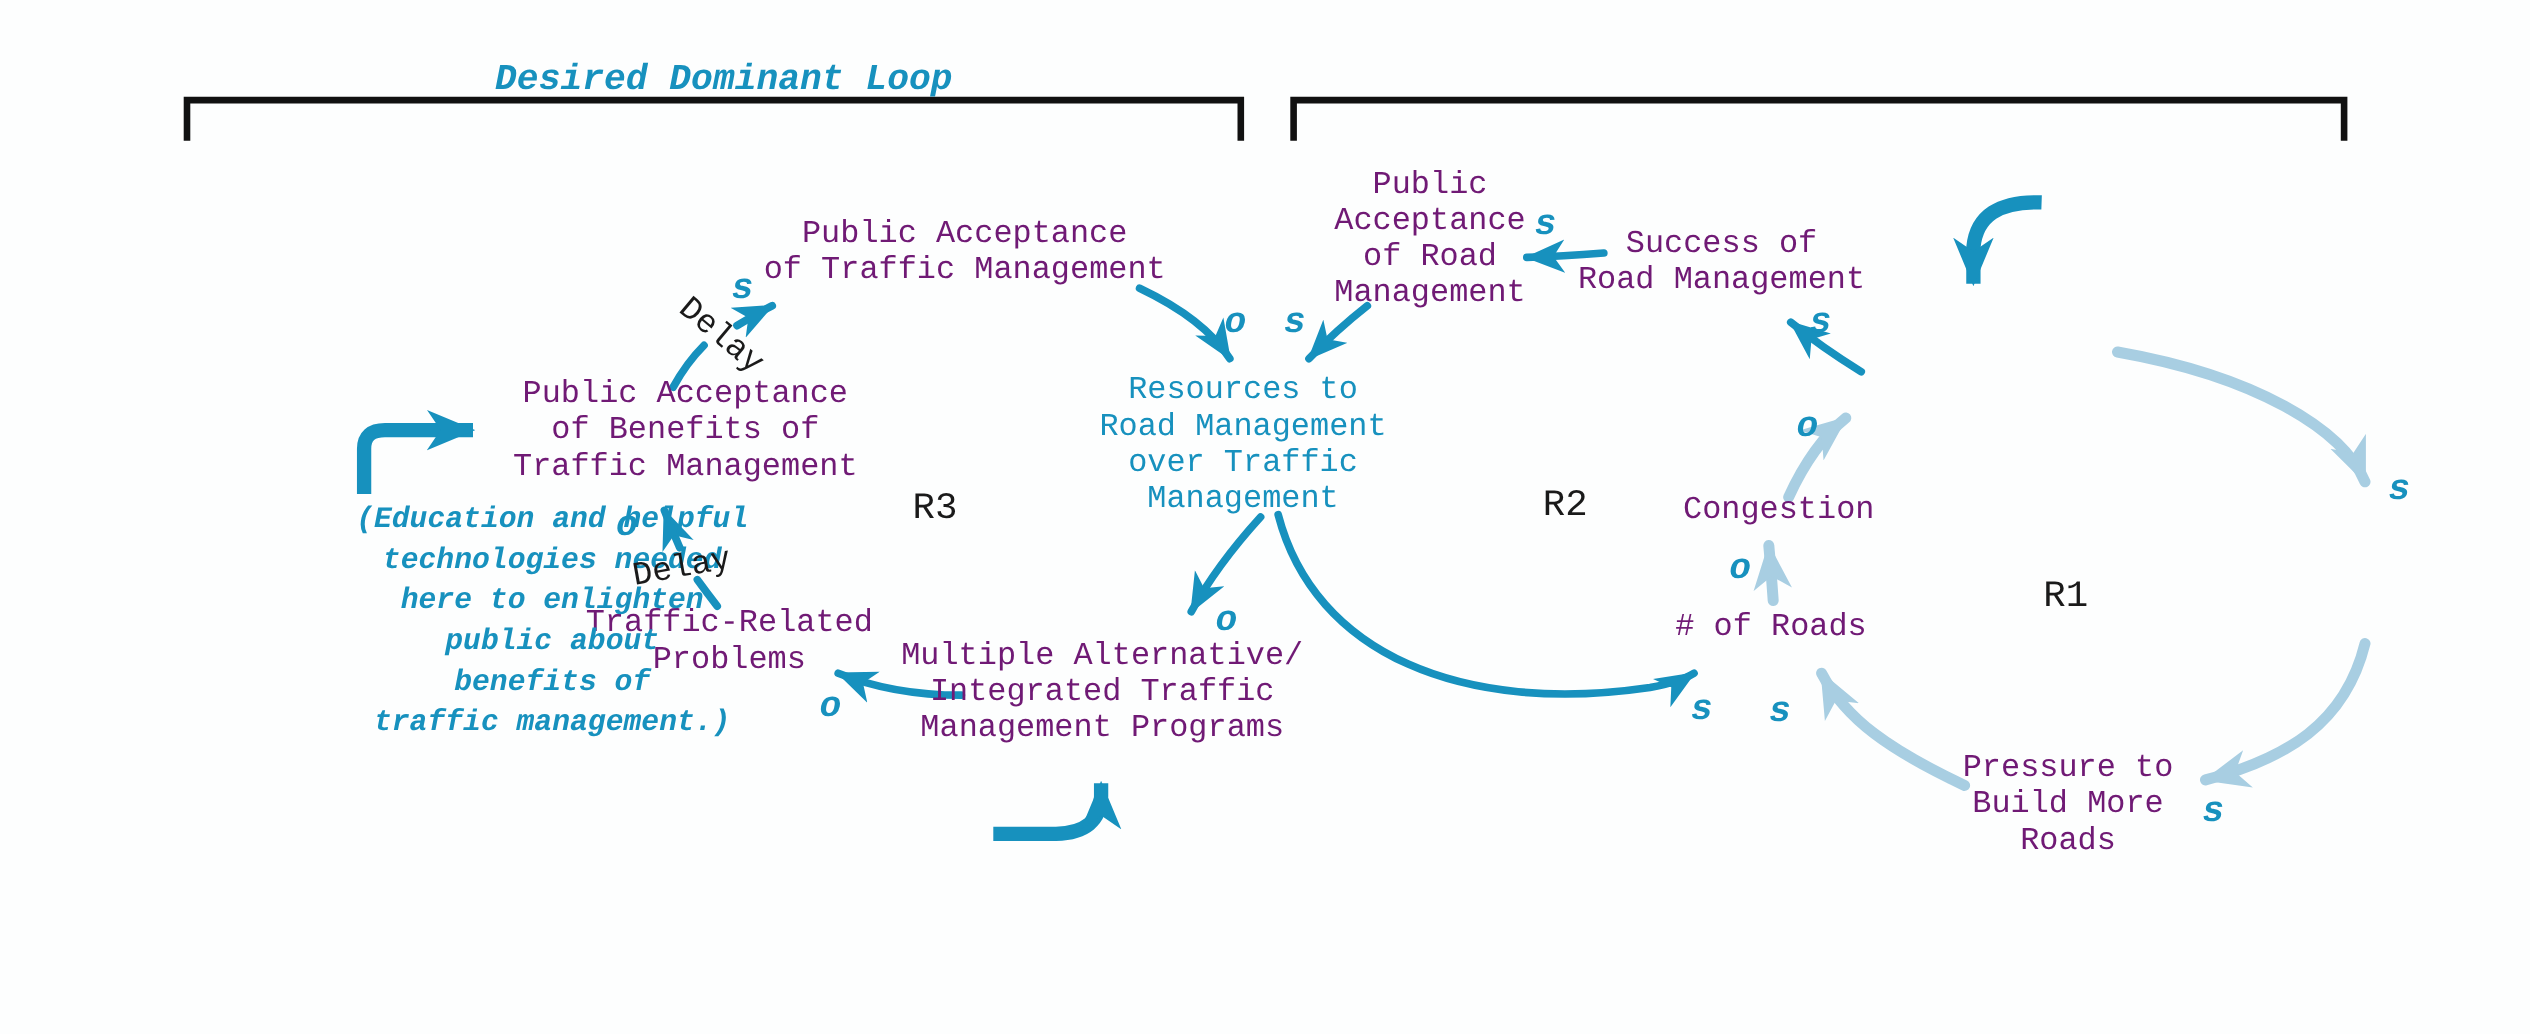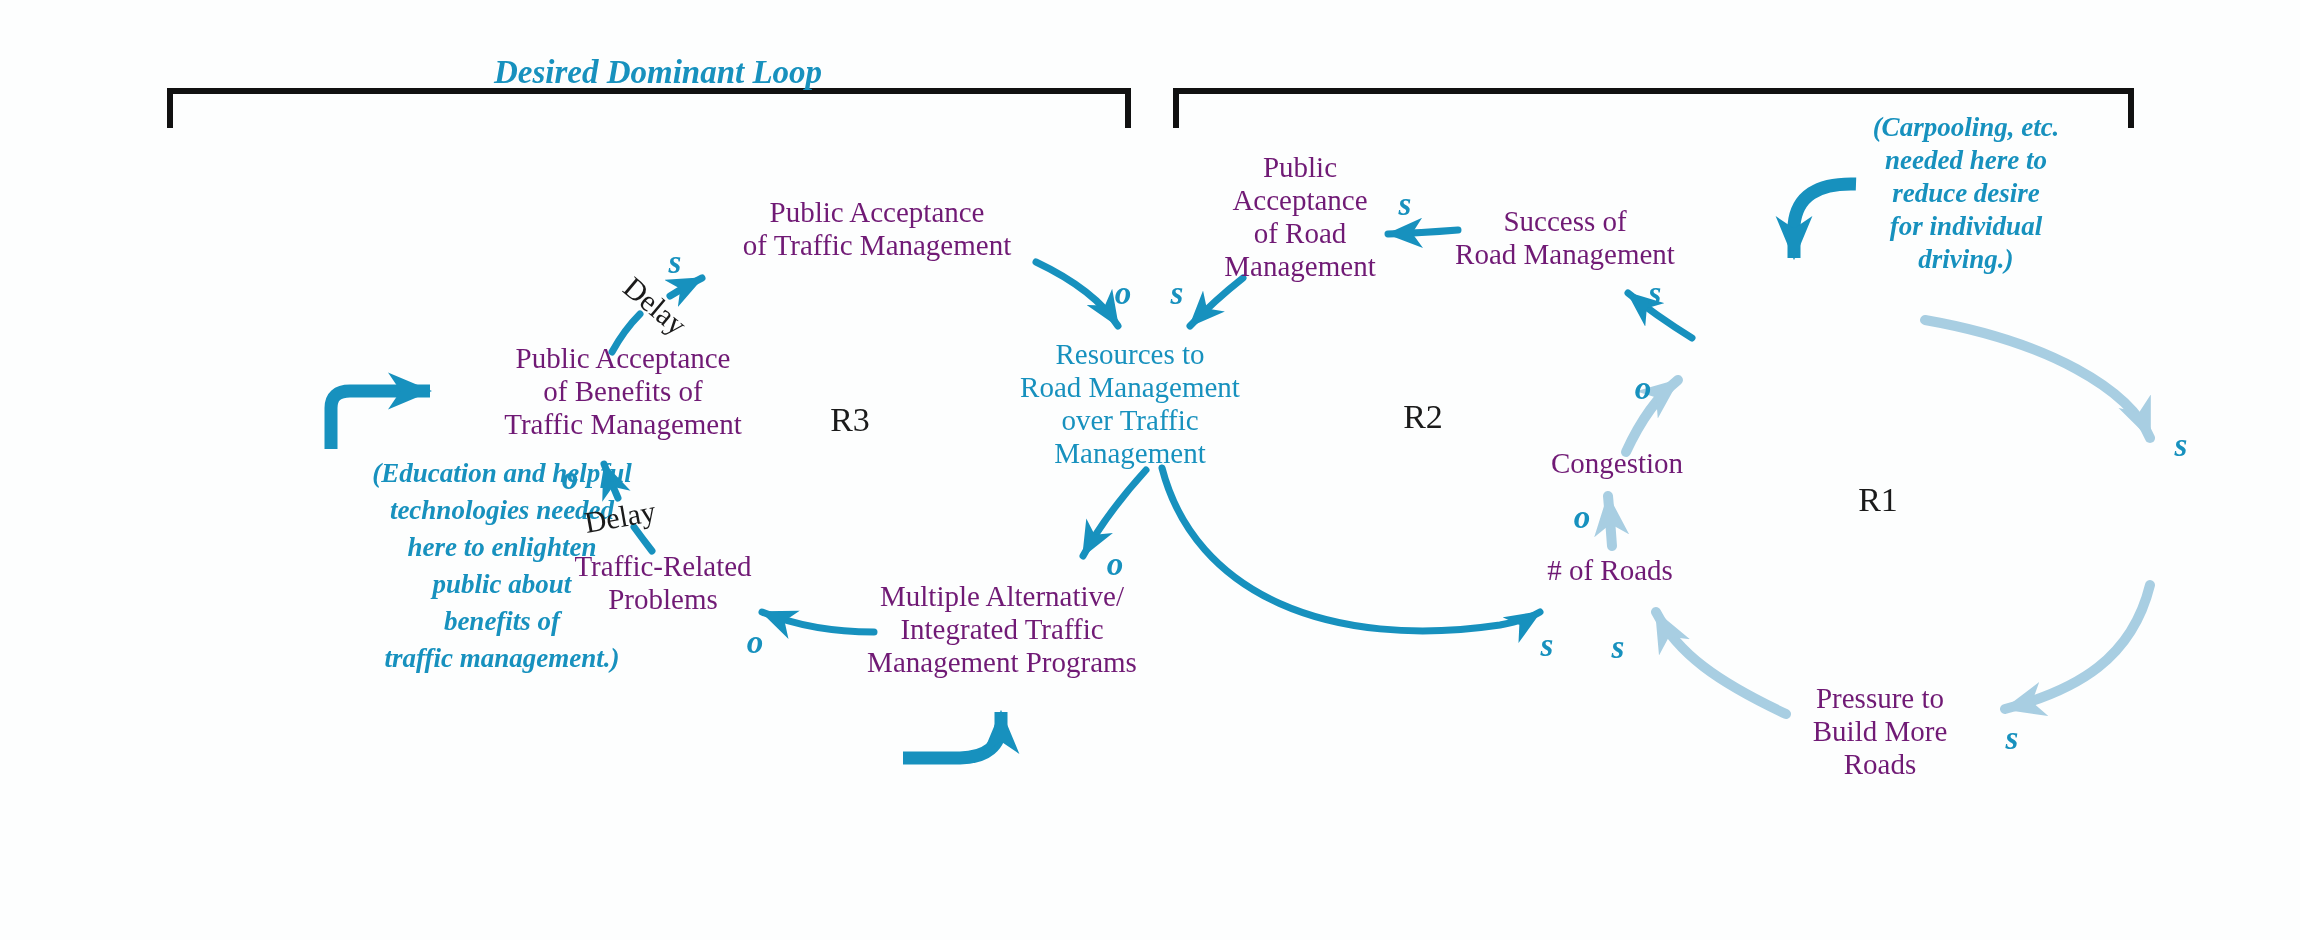--- a/index.html
+++ b/index.html
@@ -1,28 +1,28 @@
 <!DOCTYPE html>
 <html><head>
 <meta charset="utf-8">
 <style>
   html,body{margin:0;padding:0;background:#fff;}
   #canvas{
     position:relative; width:2300px; height:940px;
     background:#fdfefe; overflow:hidden;
-    font-family:Liberation Serif, serif;
+    font-family:Liberation Mono, monospace;
   }
   #wires{position:absolute;left:0;top:0;}
   .txt{
     position:absolute; transform:translate(-50%,-50%) rotate(var(--rot,0deg));
     white-space:pre-line; text-align:center; z-index:3;
   }
   .node{ color:#701a75; font-size:29px; line-height:33px; font-weight:500; }
   .node.teal{ color:#1791BE; }
-  .loopname{ color:#1a1a1a; font-size:34px; font-weight:500; }
+  .loopname{ color:#1a1a1a; font-size:34px; font-weight:500;margin-top:43px; }
   .delay{ color:#1a1a1a; font-size:30px; font-weight:500; z-index:4;}
   .note{
     color:#1791BE; font-style:italic; font-weight:bold; font-size:27px; line-height:33px;
   }
   .note.wide{ line-height:37px; }
   .pol{
     color:#1791BE; font-style:italic; font-weight:bold; font-size:33px; z-index:4;
   }
   .title{
     color:#1791BE; font-style:italic; font-weight:bold; font-size:33px;
@@ -112,25 +112,20 @@
 
   <div class="txt delay" style="left:655px;top:306px;--rot:40deg">Delay</div>
   <div class="txt delay" style="left:620px;top:517px;--rot:-10deg">Delay</div>
 
   <div class="txt note wide" style="left:502px;top:566px">(Education and helpful
 technologies needed
 here to enlighten
 public about
 benefits of
 traffic management.)</div>
-  <div class="txt note" style="left:1966px;top:193px">(Carpooling, etc.
-needed here to
-reduce desire
-for individual
-driving.)</div>
 
   <div class="txt pol" style="left:675px;top:262px">s</div>
   <div class="txt pol" style="left:1123px;top:293px">o</div>
   <div class="txt pol" style="left:1177px;top:293px">s</div>
   <div class="txt pol" style="left:1405px;top:204px">s</div>
   <div class="txt pol" style="left:1655px;top:293px">s</div>
   <div class="txt pol" style="left:1643px;top:388px">o</div>
   <div class="txt pol" style="left:2181px;top:445px">s</div>
   <div class="txt pol" style="left:1582px;top:517px">o</div>
   <div class="txt pol" style="left:2012px;top:738px">s</div>

